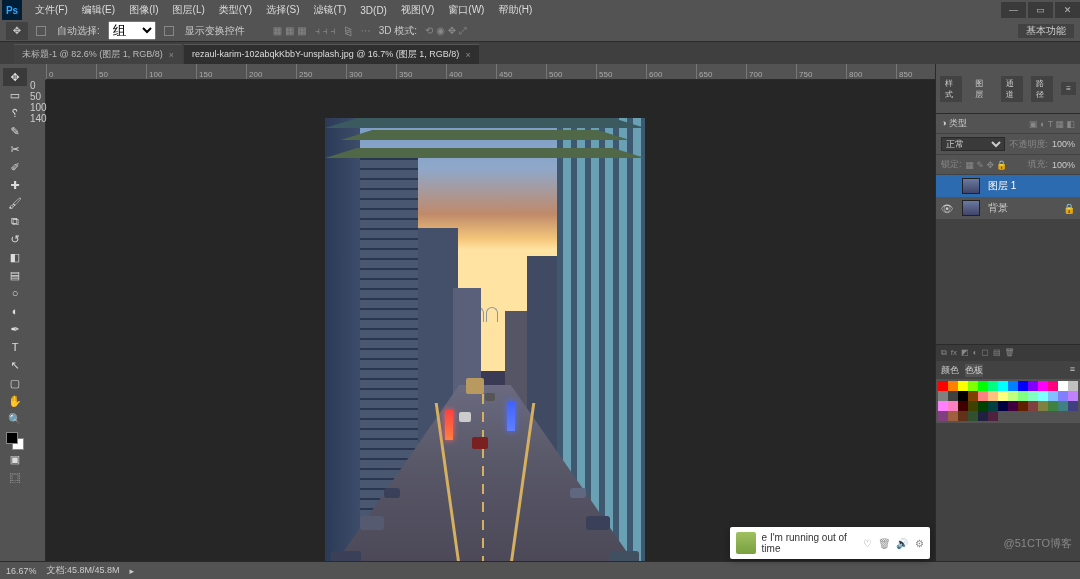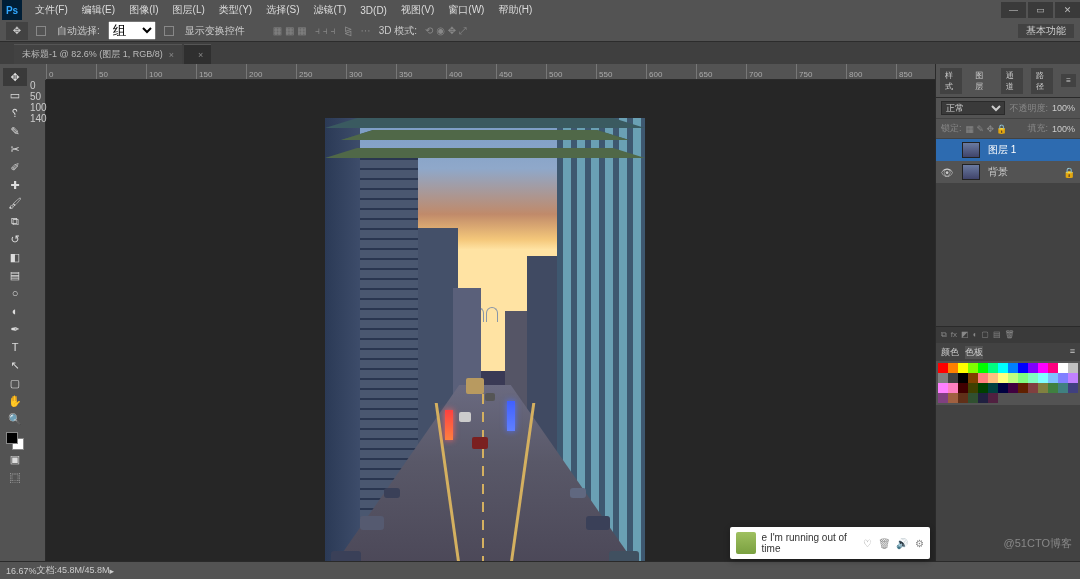--- a/index.html
+++ b/index.html
@@ -83,41 +83,41 @@
 .parked.left .pcar:nth-child(3){ bottom:55%; left:55%; width:16px; height:10px; }
 .parked.right .pcar:nth-child(1){ bottom:0; right:0; width:30px; height:18px; background:#405060;}
 .parked.right .pcar:nth-child(2){ bottom:30%; right:30%; }
 .parked.right .pcar:nth-child(3){ bottom:55%; right:55%; width:16px; height:10px; background:#606880;}
 .neon { position:absolute; width:8px; height:30px; }
 .nL { left:120px; bottom:30%; background:linear-gradient(#ff4040,#ff8040); box-shadow:0 0 6px #ff6060; }
 .nR { right:130px; bottom:32%; background:linear-gradient(#4060ff,#6080ff); box-shadow:0 0 6px #5070ff; }
 
 
 .panels { width: 145px; background: #535353; border-left: 1px solid #2a2a2a; display: flex; flex-direction: column; }
-.panels .tiny-tabs { height: 34px; display: flex; align-items: center; padding: 0 4px; gap: 8px; border-bottom: 1px solid #2a2a2a; font-size: 9px; }
+.panels .tiny-tabs { height: 50px; display: flex; align-items: center; padding: 0 4px; gap: 8px; border-bottom: 1px solid #2a2a2a; font-size: 9px; }
 .panels .tiny-tabs span { padding: 2px 5px; background: #424242; font-size: 8px; }
 .panel-row { display: flex; align-items: center; padding: 3px 5px; gap: 4px; font-size: 9px; border-bottom: 1px solid #424242; }
 .panel-row select, .panel-row input { background: #3a3a3a; border: 1px solid #2a2a2a; color: #ccc; font-size: 9px; height: 14px; }
 .panel-row .label { color: #888; }
 .layers-list { flex: 0 0 auto; }
 .layer { display: flex; align-items: center; height: 22px; padding: 0 4px; gap: 8px; }
 .layer.active { background: #2d6bb0; color: #fff; }
 .eye { width: 14px; text-align: center; color: #ccc; }
 .thumb { width: 18px; height: 16px; background: #888; border: 1px solid #222; }
 .thumb.img { background: linear-gradient(#6a7aa0,#40446a); }
 .panel-spacer { flex: 1; background: #424242; }
 .panel-sub { border-top: 1px solid #2a2a2a; }
 .swatches-hdr { display: flex; gap: 6px; padding: 2px 5px; font-size: 9px; background: #424242; }
 .swatches { display: flex; flex-wrap: wrap; padding: 2px; gap: 0; }
 .sw { width: 10px; height: 10px; }
 .props { padding: 4px 6px; font-size: 9px; }
 .props .t { color: #ddd; margin-bottom: 4px; }
 
 
-.statusbar { position: absolute; bottom: 0; left: 0; right: 0; height: 18px; background: #535353; border-top: 1px solid #2a2a2a; display: flex; align-items: center; padding: 0 6px; font-size: 9px; }
+.statusbar { position: absolute; bottom: 0; left: 0; right: 0; height: 18px; background: #535353; border-top: 1px solid #2a2a2a; display: flex; align-items: center; padding: 0 6px; font-size: 9px; gap: 10px; }
 
 
 .notif { position: absolute; bottom: 20px; right: 150px; width: 200px; height: 32px; background: #fff; color: #333; display: flex; align-items: center; padding: 0 6px; gap: 6px; font-size: 10px; border-radius: 2px; box-shadow: 0 2px 6px rgba(0,0,0,.3); }
 .notif .nicon { width: 22px; height: 22px; background: linear-gradient(#9fc060,#7aa040); border-radius: 2px; }
 .notif .nctl { margin-left: auto; color: #888; display: flex; gap: 6px; }
 
 
 .watermark { position: absolute; right: 8px; bottom: 28px; color: #888; font-size: 11px; }
 </style>
 </head>
@@ -155,20 +155,21 @@
   <span style="color:#888">⟲ ◉ ✥ ⤢</span>
   <div class="right-label">基本功能</div>
 </div>
 
 <div class="doctabs">
   <div class="doctab">
     <span>未标题-1 @ 82.6% (图层 1, RGB/8)</span>
     <span class="close">×</span>
   </div>
   <div class="doctab active">
+    <span>rezaul-karim-102abqkKbbY-unsplash.jpg @ 16.7% (图层 1, RGB/8)</span>
     <span class="close">×</span>
   </div>
 </div>
 
 <div class="workspace">
 
   <div class="toolbar">
     <div class="tool sel">✥</div>
     <div class="tool">▭</div>
     <div class="tool">␦</div>
@@ -265,20 +266,24 @@
     </div>
   </div>
 
   <div class="panels">
     <div class="tiny-tabs">
       <span>样式</span>
       <span style="background:#535353">图层</span>
       <span>通道</span>
       <span>路径</span>
       <span style="margin-left:auto">≡</span>
+    </div>
+    <div class="panel-row">
+      <span>◑ 类型</span>
+      <span style="margin-left:auto;color:#888">▣ ◐ T ▦ ◧</span>
     </div>
     <div class="panel-row">
       <select style="flex:1"><option>正常</option></select>
       <span class="label">不透明度:</span>
       <span>100%</span>
     </div>
     <div class="panel-row">
       <span class="label">锁定:</span>
       <span style="color:#888">▦ ✎ ✥ 🔒</span>
       <span class="label" style="margin-left:auto">填充:</span>

